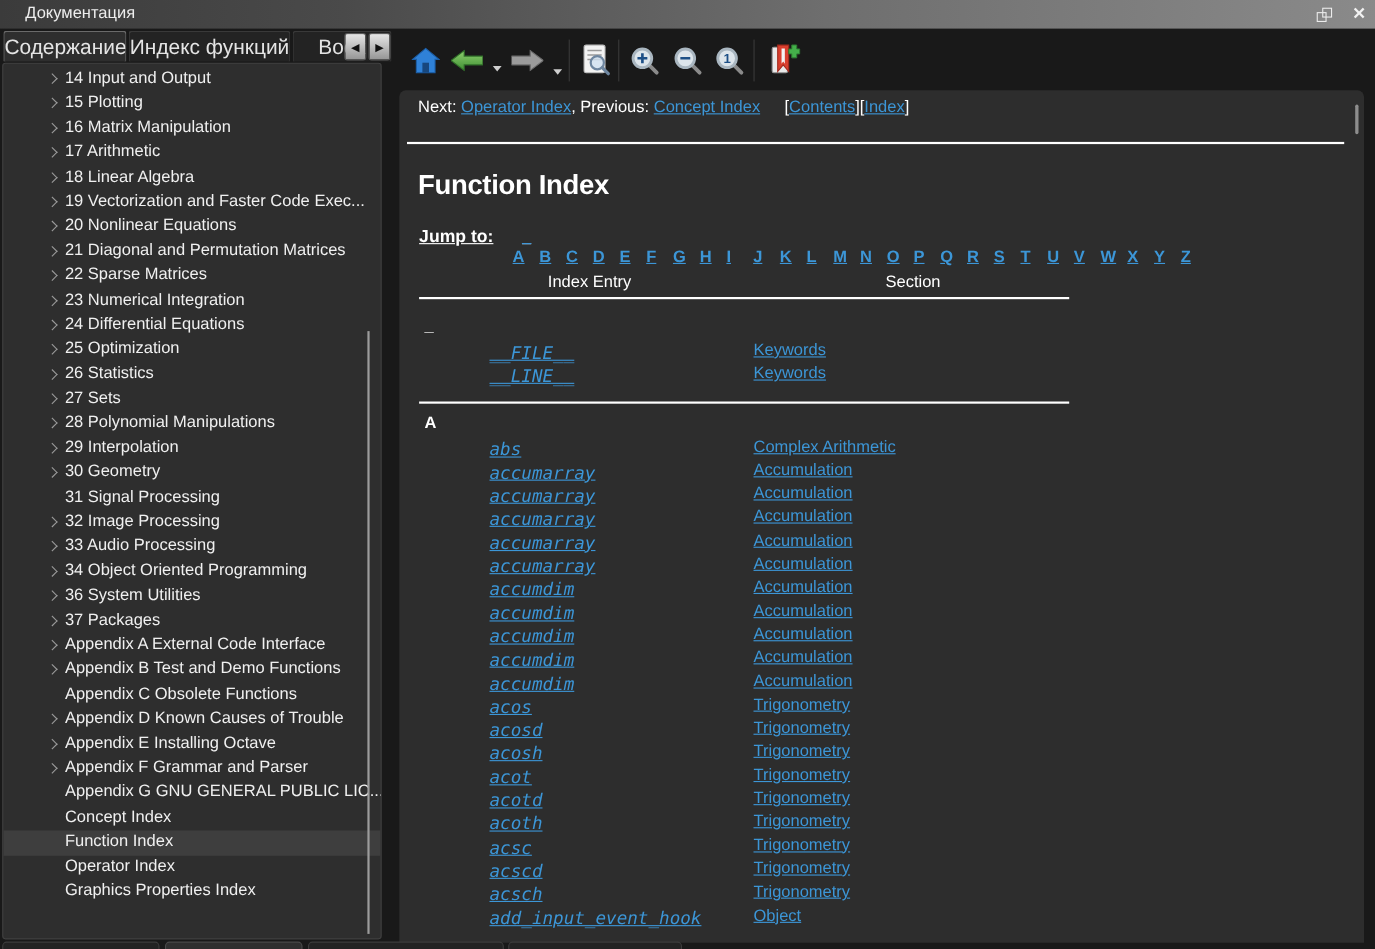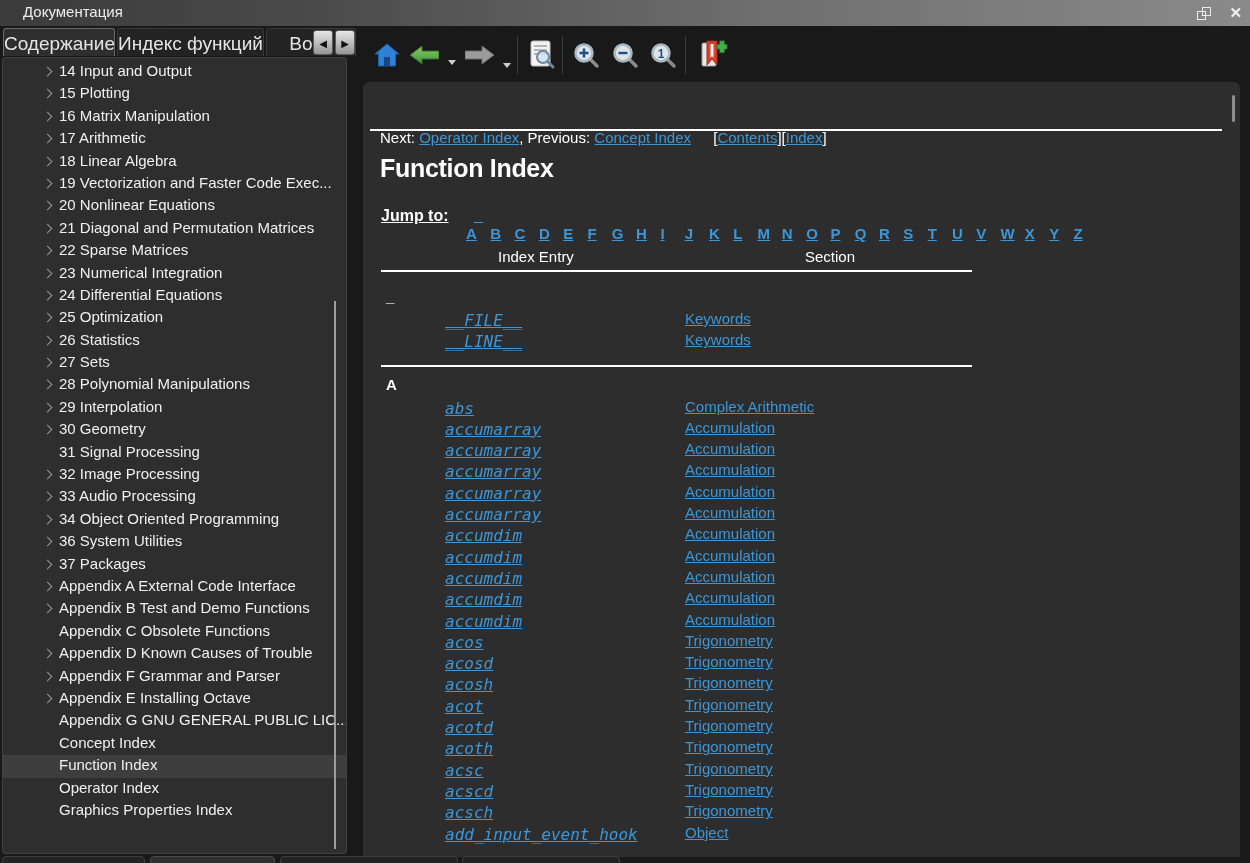--- a/index.html
+++ b/index.html
@@ -40,21 +40,21 @@
   
   .toolbar { position:absolute; left:362px; top:28px; width:888px; height:54px; }
   .tbtn { position:absolute; top:14px; }
   .tsep { position:absolute; top:8px; width:1px; height:38px; background:#3a3a3a; }
   .caret { position:absolute; width:0; height:0; border-left:4px solid transparent;
     border-right:4px solid transparent; border-top:5px solid #cfcfcf; }
 
   
   .browser { position:absolute; left:363px; top:82px; width:877px; height:775px;
     background:#2d2d2d; border-radius:6px 6px 0 0; overflow:hidden; color:#fff; }
-  .nav { position:absolute; left:17px; top:7px; font-size:15px; white-space:nowrap;margin-top:40px; }
+  .nav { position:absolute; left:17px; top:7px; font-size:15px; white-space:nowrap; }
   a.lnk { color:#3c96d7; text-decoration:underline; cursor:pointer; }
   .bracket-group { margin-left:18px; }
   .hr { position:absolute; height:2px; background:#ffffff; }
   .hr1 { left:7px; top:47px; width:852px; }
   .hr2 { left:18px; top:188px; width:591px; }
   .page-title { position:absolute; left:17px; top:72px; font-size:25px; font-weight:bold; letter-spacing:-0.3px; }
   .jump-row { position:absolute; left:18px; top:125px; font-size:16px; font-weight:bold;text-decoration:underline; }
   .jump-underscore { margin-left:26px; font-size:15px; }
   .letters { position:absolute; left:103px; top:143px; display:flex; }
   .letters span { width:24.3px; font-size:15px; font-weight:bold; color:#3c96d7;
@@ -205,25 +205,25 @@
         <div class="tree-item">
 
           <span class="tree-lbl">Appendix C Obsolete Functions</span>
         </div>
         <div class="tree-item">
           <span class="tree-chev"></span>
           <span class="tree-lbl">Appendix D Known Causes of Trouble</span>
         </div>
         <div class="tree-item">
           <span class="tree-chev"></span>
+          <span class="tree-lbl">Appendix E Installing Octave</span>
+        </div>
+        <div class="tree-item">
+          <span class="tree-chev"></span>
           <span class="tree-lbl">Appendix F Grammar and Parser</span>
-        </div>
-        <div class="tree-item">
-          <span class="tree-chev"></span>
-          <span class="tree-lbl">Appendix E Installing Octave</span>
         </div>
         <div class="tree-item">
 
           <span class="tree-lbl">Appendix G GNU GENERAL PUBLIC LIC...</span>
         </div>
         <div class="tree-item">
 
           <span class="tree-lbl">Concept Index</span>
         </div>
         <div class="tree-item selected">

